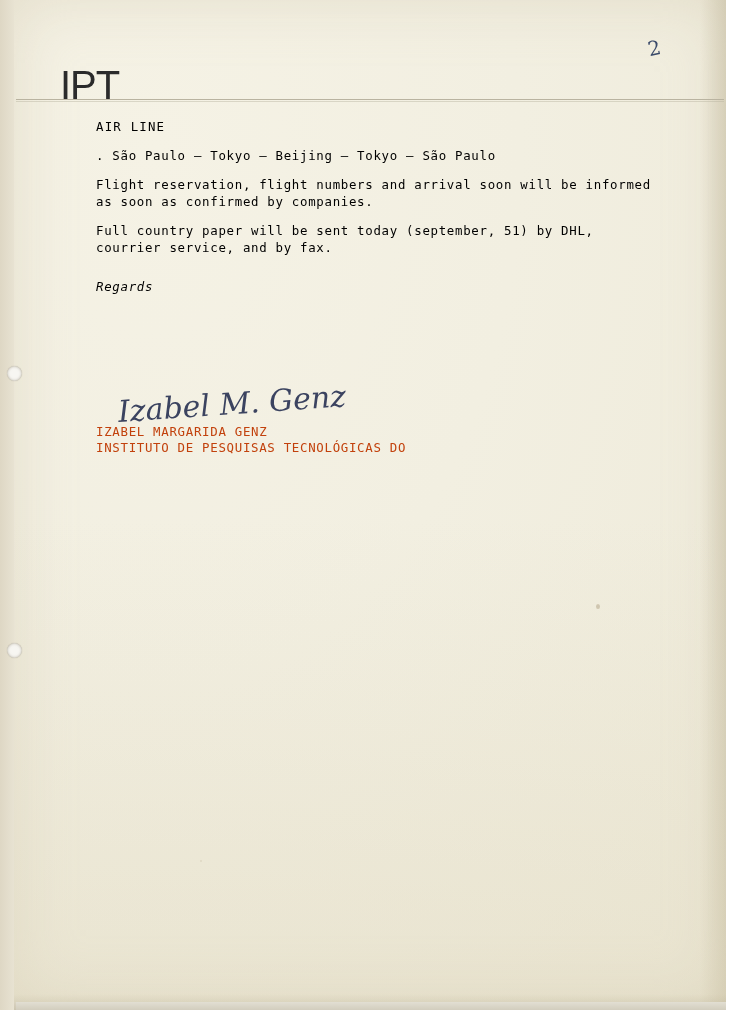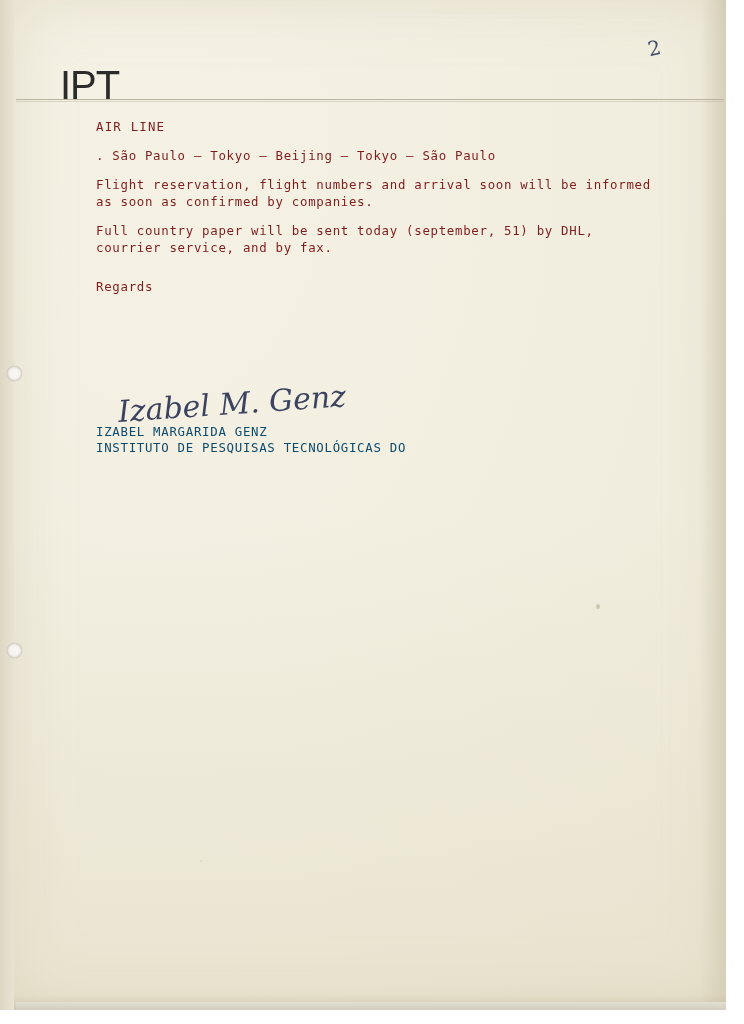--- a/index.html
+++ b/index.html
@@ -122,30 +122,30 @@
   }
   #punch-top { left: 7px; top: 366px; }
   #punch-bottom { left: 7px; top: 643px; }
 
   
   #body-text {
     position: absolute;
     left: 96px;
     top: 118px;
     width: 560px;
-    color: #7f1d1d;
+    color: #000000;
     font-size: 12.4px;
     line-height: 17px;
     letter-spacing: 0.7px;
   }
   .blk { margin-bottom: 12px; }
   .lbl { letter-spacing: 1.2px; }
   .item { }
   .para { }
-  #regards { margin-top: 22px; margin-bottom: 0; }
+  #regards { margin-top: 22px; margin-bottom: 0; font-style: italic; }
 
   
   #signature {
     position: absolute;
     left: 118px;
     top: 386px;
     width: 230px;
     height: 42px;
     color: #2c3555;
     font-family: "DejaVu Serif", serif;
@@ -154,21 +154,21 @@
     transform: rotate(-4deg);
     opacity: 0.92;
     white-space: nowrap;
     overflow: visible;
   }
 
   #sig-name-block {
     position: absolute;
     left: 96px;
     top: 424px;
-    color: #0c4a6e;
+    color: #c2410c;
     font-size: 12.4px;
     line-height: 15.5px;
     letter-spacing: 0.7px;
   }
 
   
   .speck {
     position: absolute;
     background: rgba(150,130,95,0.35);
     border-radius: 50%;

